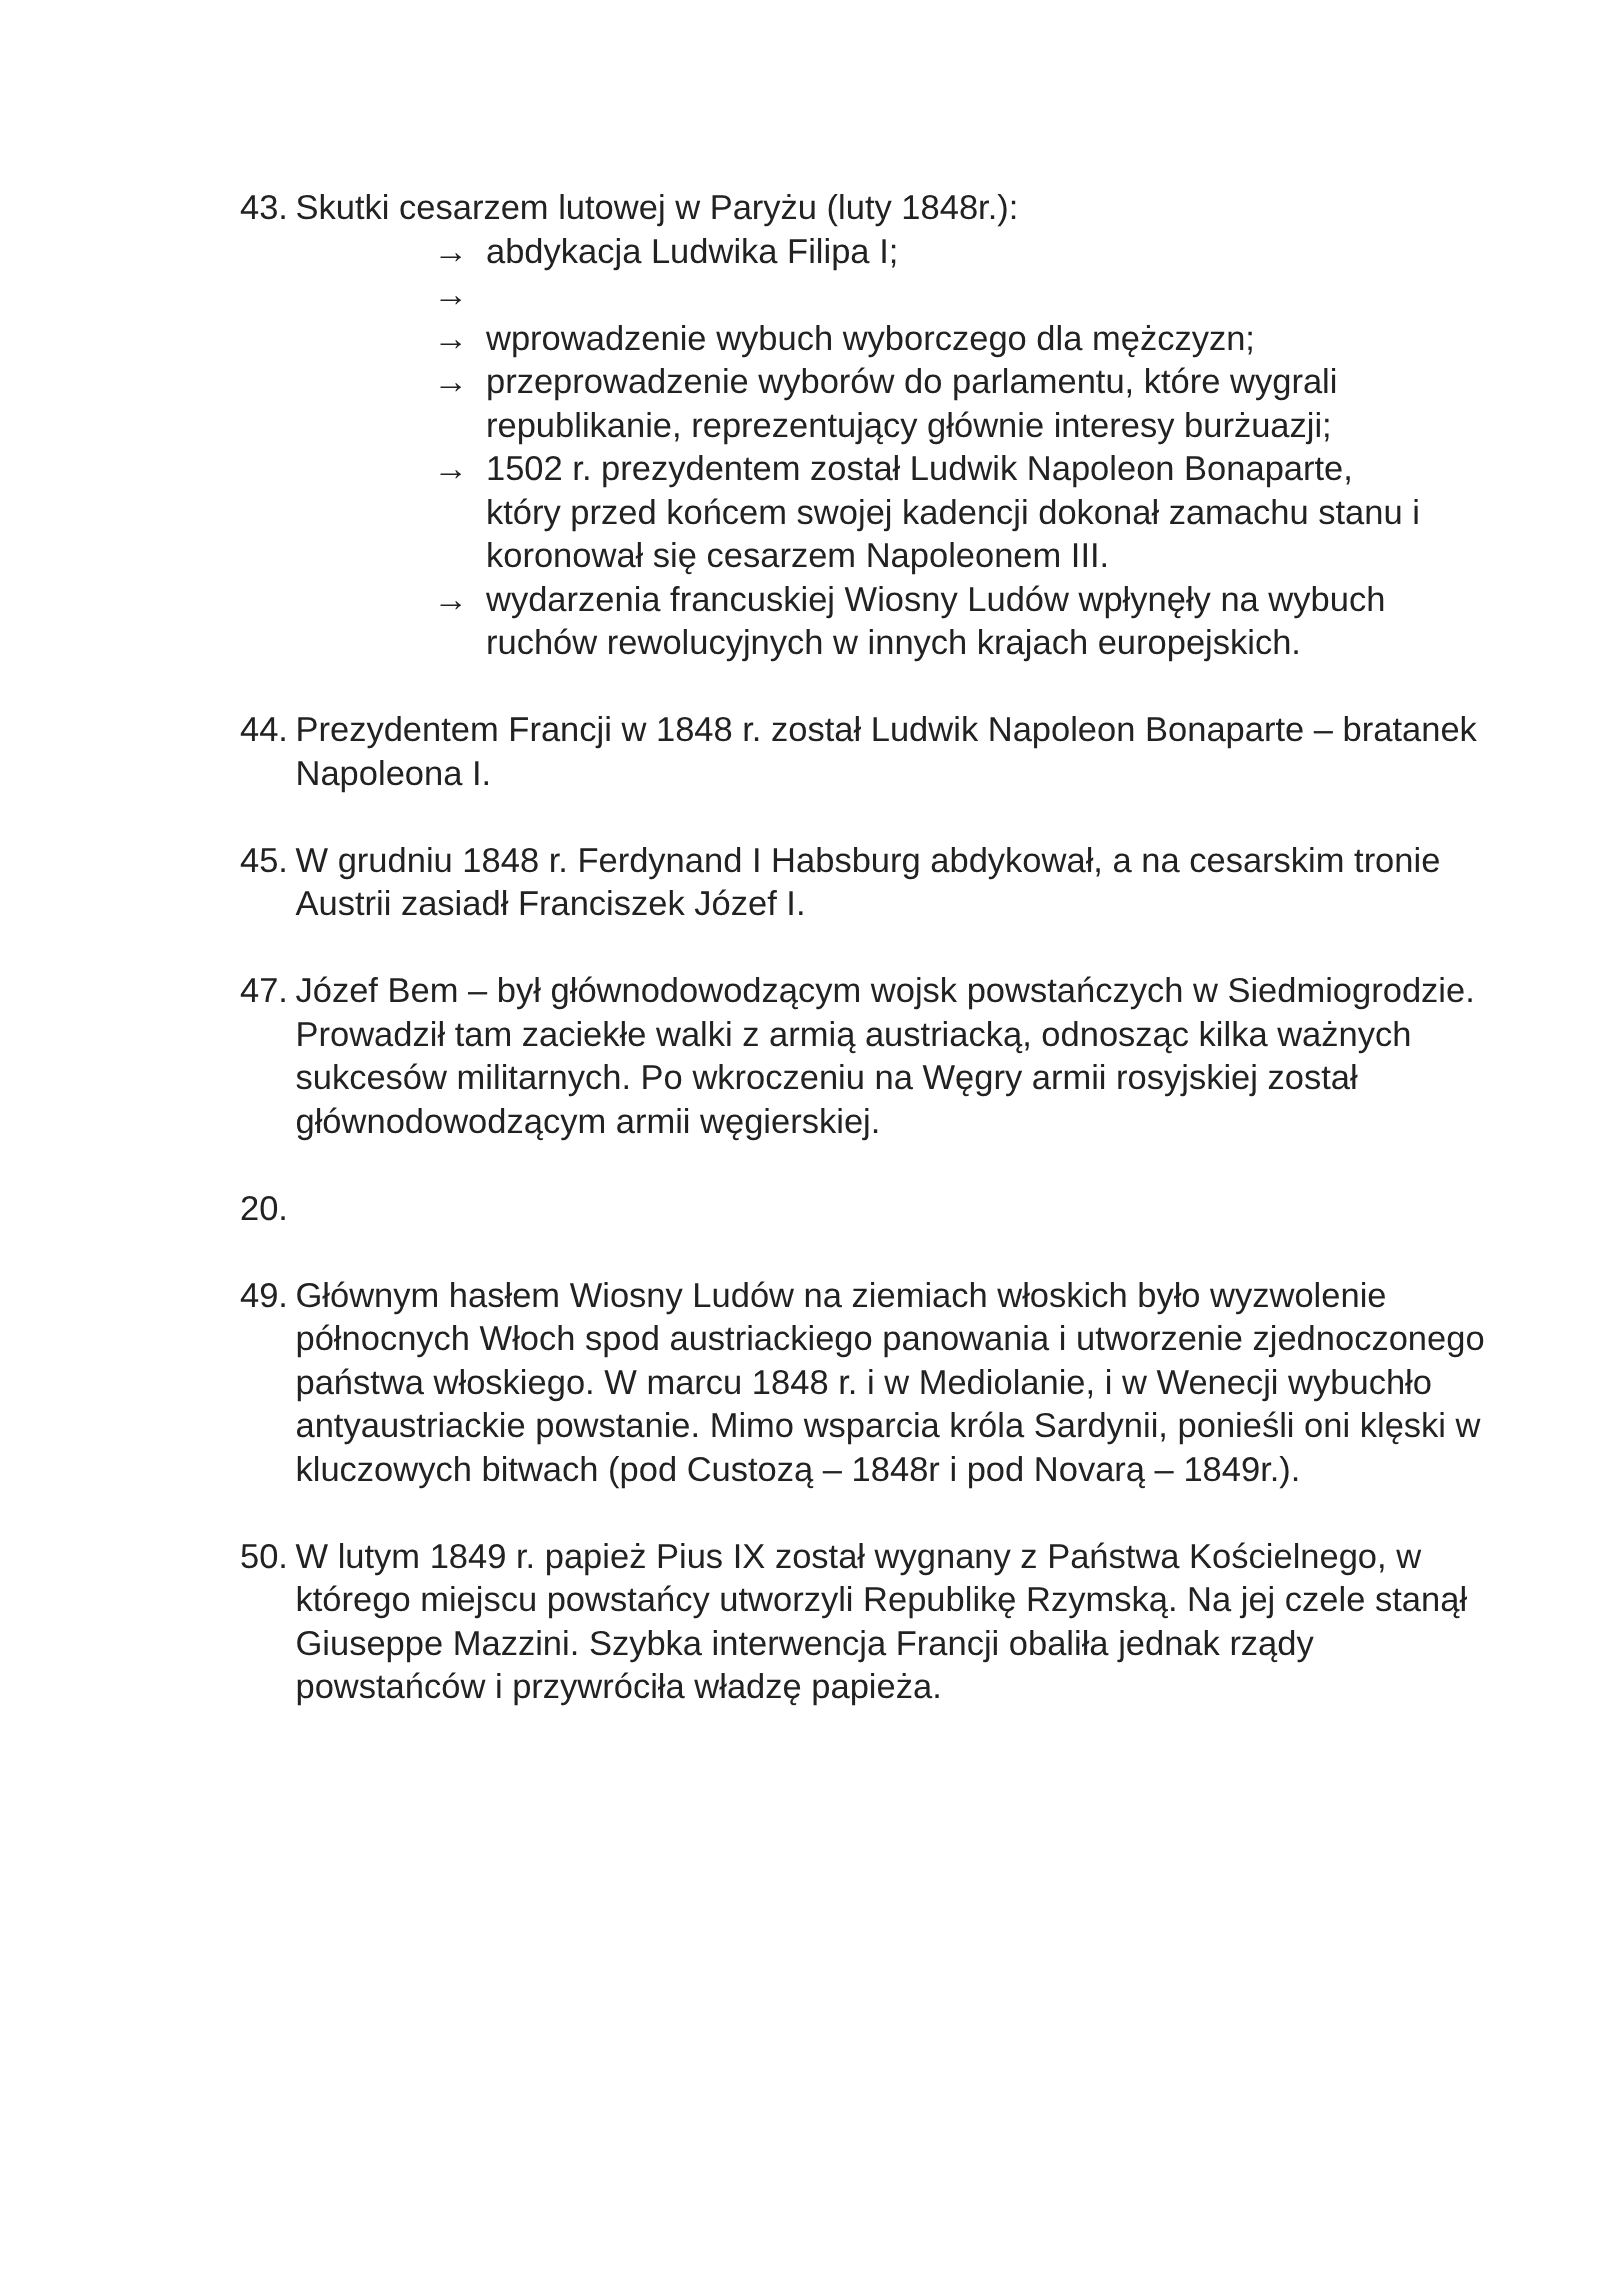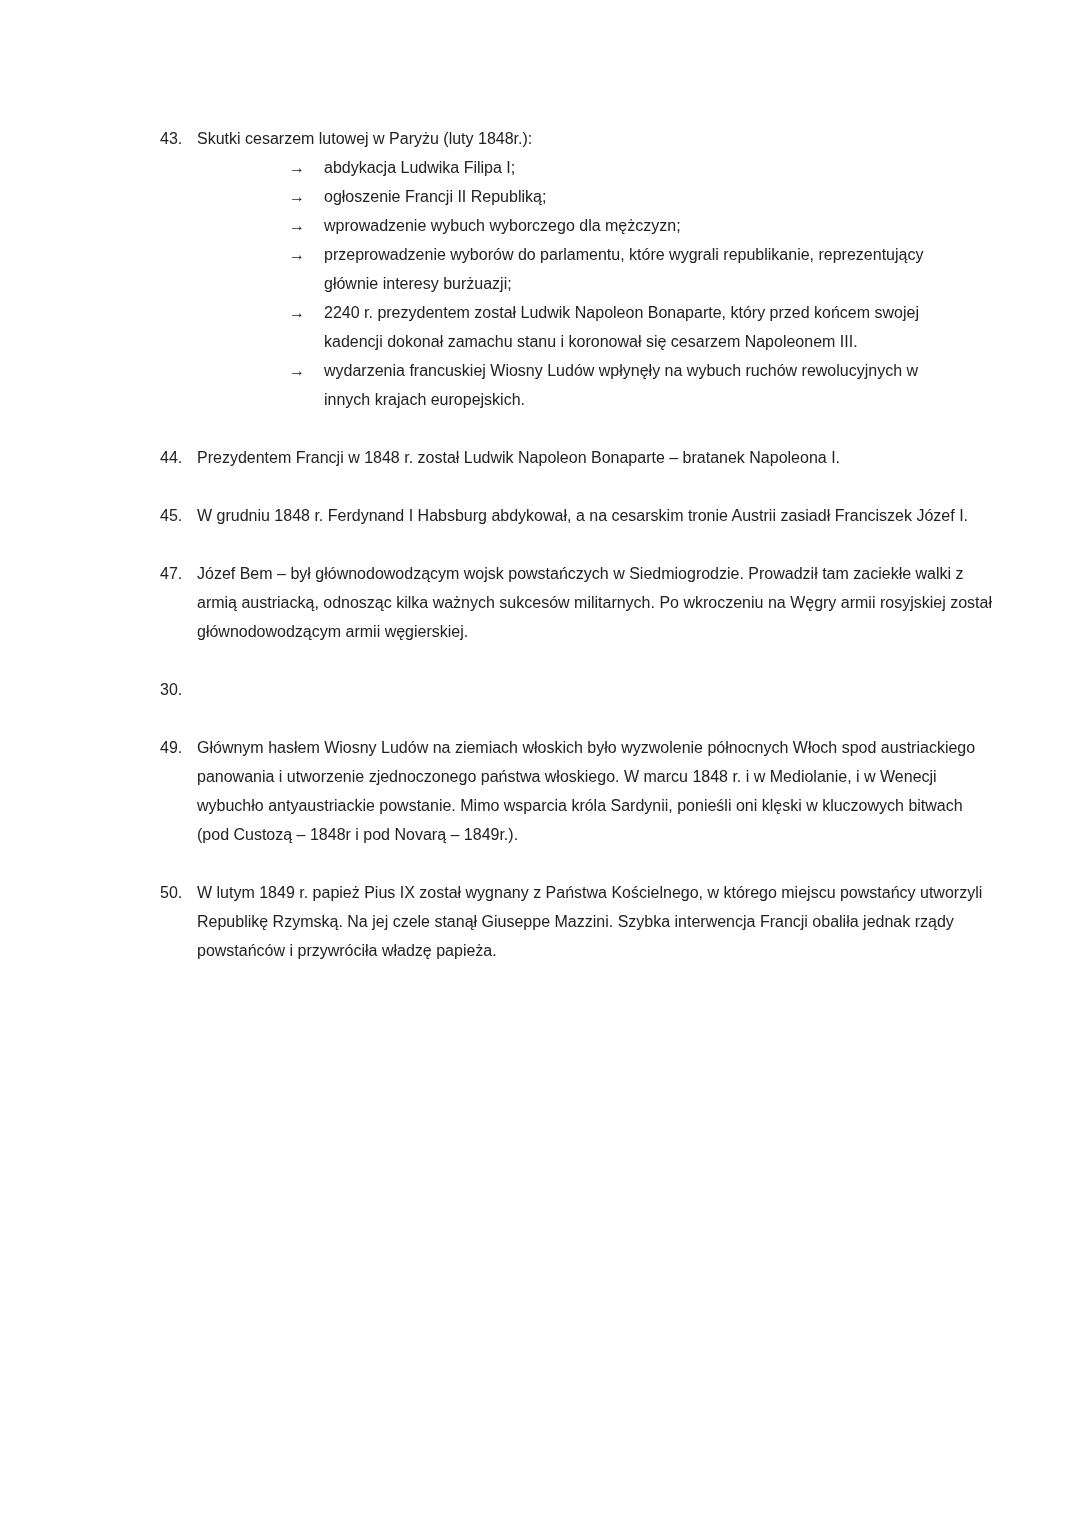--- a/index.html
+++ b/index.html
@@ -8,21 +8,21 @@
     background: #ffffff;
   }
   .page {
     position: relative;
     width: 1080px;
     height: 1527px;
     box-sizing: border-box;
     background: #ffffff;
     color: #222222;
     font-family: "Liberation Sans", sans-serif;
-    font-size: 16px;
+    font-size: 23px;
     line-height: 29px;
     padding: 124px 0 0 160px;
     overflow: hidden;
   }
   .item {
     display: flex;
     align-items: flex-start;
     margin: 0 0 29px 0;
   }
   .num {
@@ -59,33 +59,32 @@
     <span class="num">43.</span>
     <div class="body">
       <p class="para">Skutki cesarzem lutowej w Paryżu (luty 1848r.):</p>
       <div class="bullets">
         <div class="bullet">
           <span class="arrow">→</span>
           <span class="btext">abdykacja Ludwika Filipa I;</span>
         </div>
         <div class="bullet">
           <span class="arrow">→</span>
-          <span class="btext">ogłoszenie Francji II Republiką;</span>
         </div>
         <div class="bullet">
           <span class="arrow">→</span>
           <span class="btext">wprowadzenie wybuch wyborczego dla mężczyzn;</span>
         </div>
         <div class="bullet">
           <span class="arrow">→</span>
           <span class="btext">przeprowadzenie wyborów do parlamentu, które wygrali republikanie, reprezentujący głównie interesy burżuazji;</span>
         </div>
         <div class="bullet">
           <span class="arrow">→</span>
-          <span class="btext">2240 r. prezydentem został Ludwik Napoleon Bonaparte, który przed końcem swojej kadencji dokonał zamachu stanu i koronował się cesarzem Napoleonem III.</span>
+          <span class="btext">1502 r. prezydentem został Ludwik Napoleon Bonaparte, który przed końcem swojej kadencji dokonał zamachu stanu i koronował się cesarzem Napoleonem III.</span>
         </div>
         <div class="bullet">
           <span class="arrow">→</span>
           <span class="btext">wydarzenia francuskiej Wiosny Ludów wpłynęły na wybuch ruchów rewolucyjnych w innych krajach europejskich.</span>
         </div>
       </div>
     </div>
   </div>
 
   <div class="item">
@@ -104,21 +103,21 @@
 
 
   <div class="item">
     <span class="num">47.</span>
     <div class="body">
       <p class="para">Józef Bem – był głównodowodzącym wojsk powstańczych w Siedmiogrodzie. Prowadził tam zaciekłe walki z armią austriacką, odnosząc kilka ważnych sukcesów militarnych. Po wkroczeniu na Węgry armii rosyjskiej został głównodowodzącym armii węgierskiej.</p>
     </div>
   </div>
 
   <div class="item">
-    <span class="num">30.</span>
+    <span class="num">20.</span>
   </div>
 
   <div class="item">
     <span class="num">49.</span>
     <div class="body">
       <p class="para">Głównym hasłem Wiosny Ludów na ziemiach włoskich było wyzwolenie północnych Włoch spod austriackiego panowania i utworzenie zjednoczonego państwa włoskiego. W marcu 1848 r. i w Mediolanie, i w Wenecji wybuchło antyaustriackie powstanie. Mimo wsparcia króla Sardynii, ponieśli oni klęski w kluczowych bitwach (pod Custozą – 1848r i pod Novarą – 1849r.).</p>
     </div>
   </div>
 
   <div class="item">

